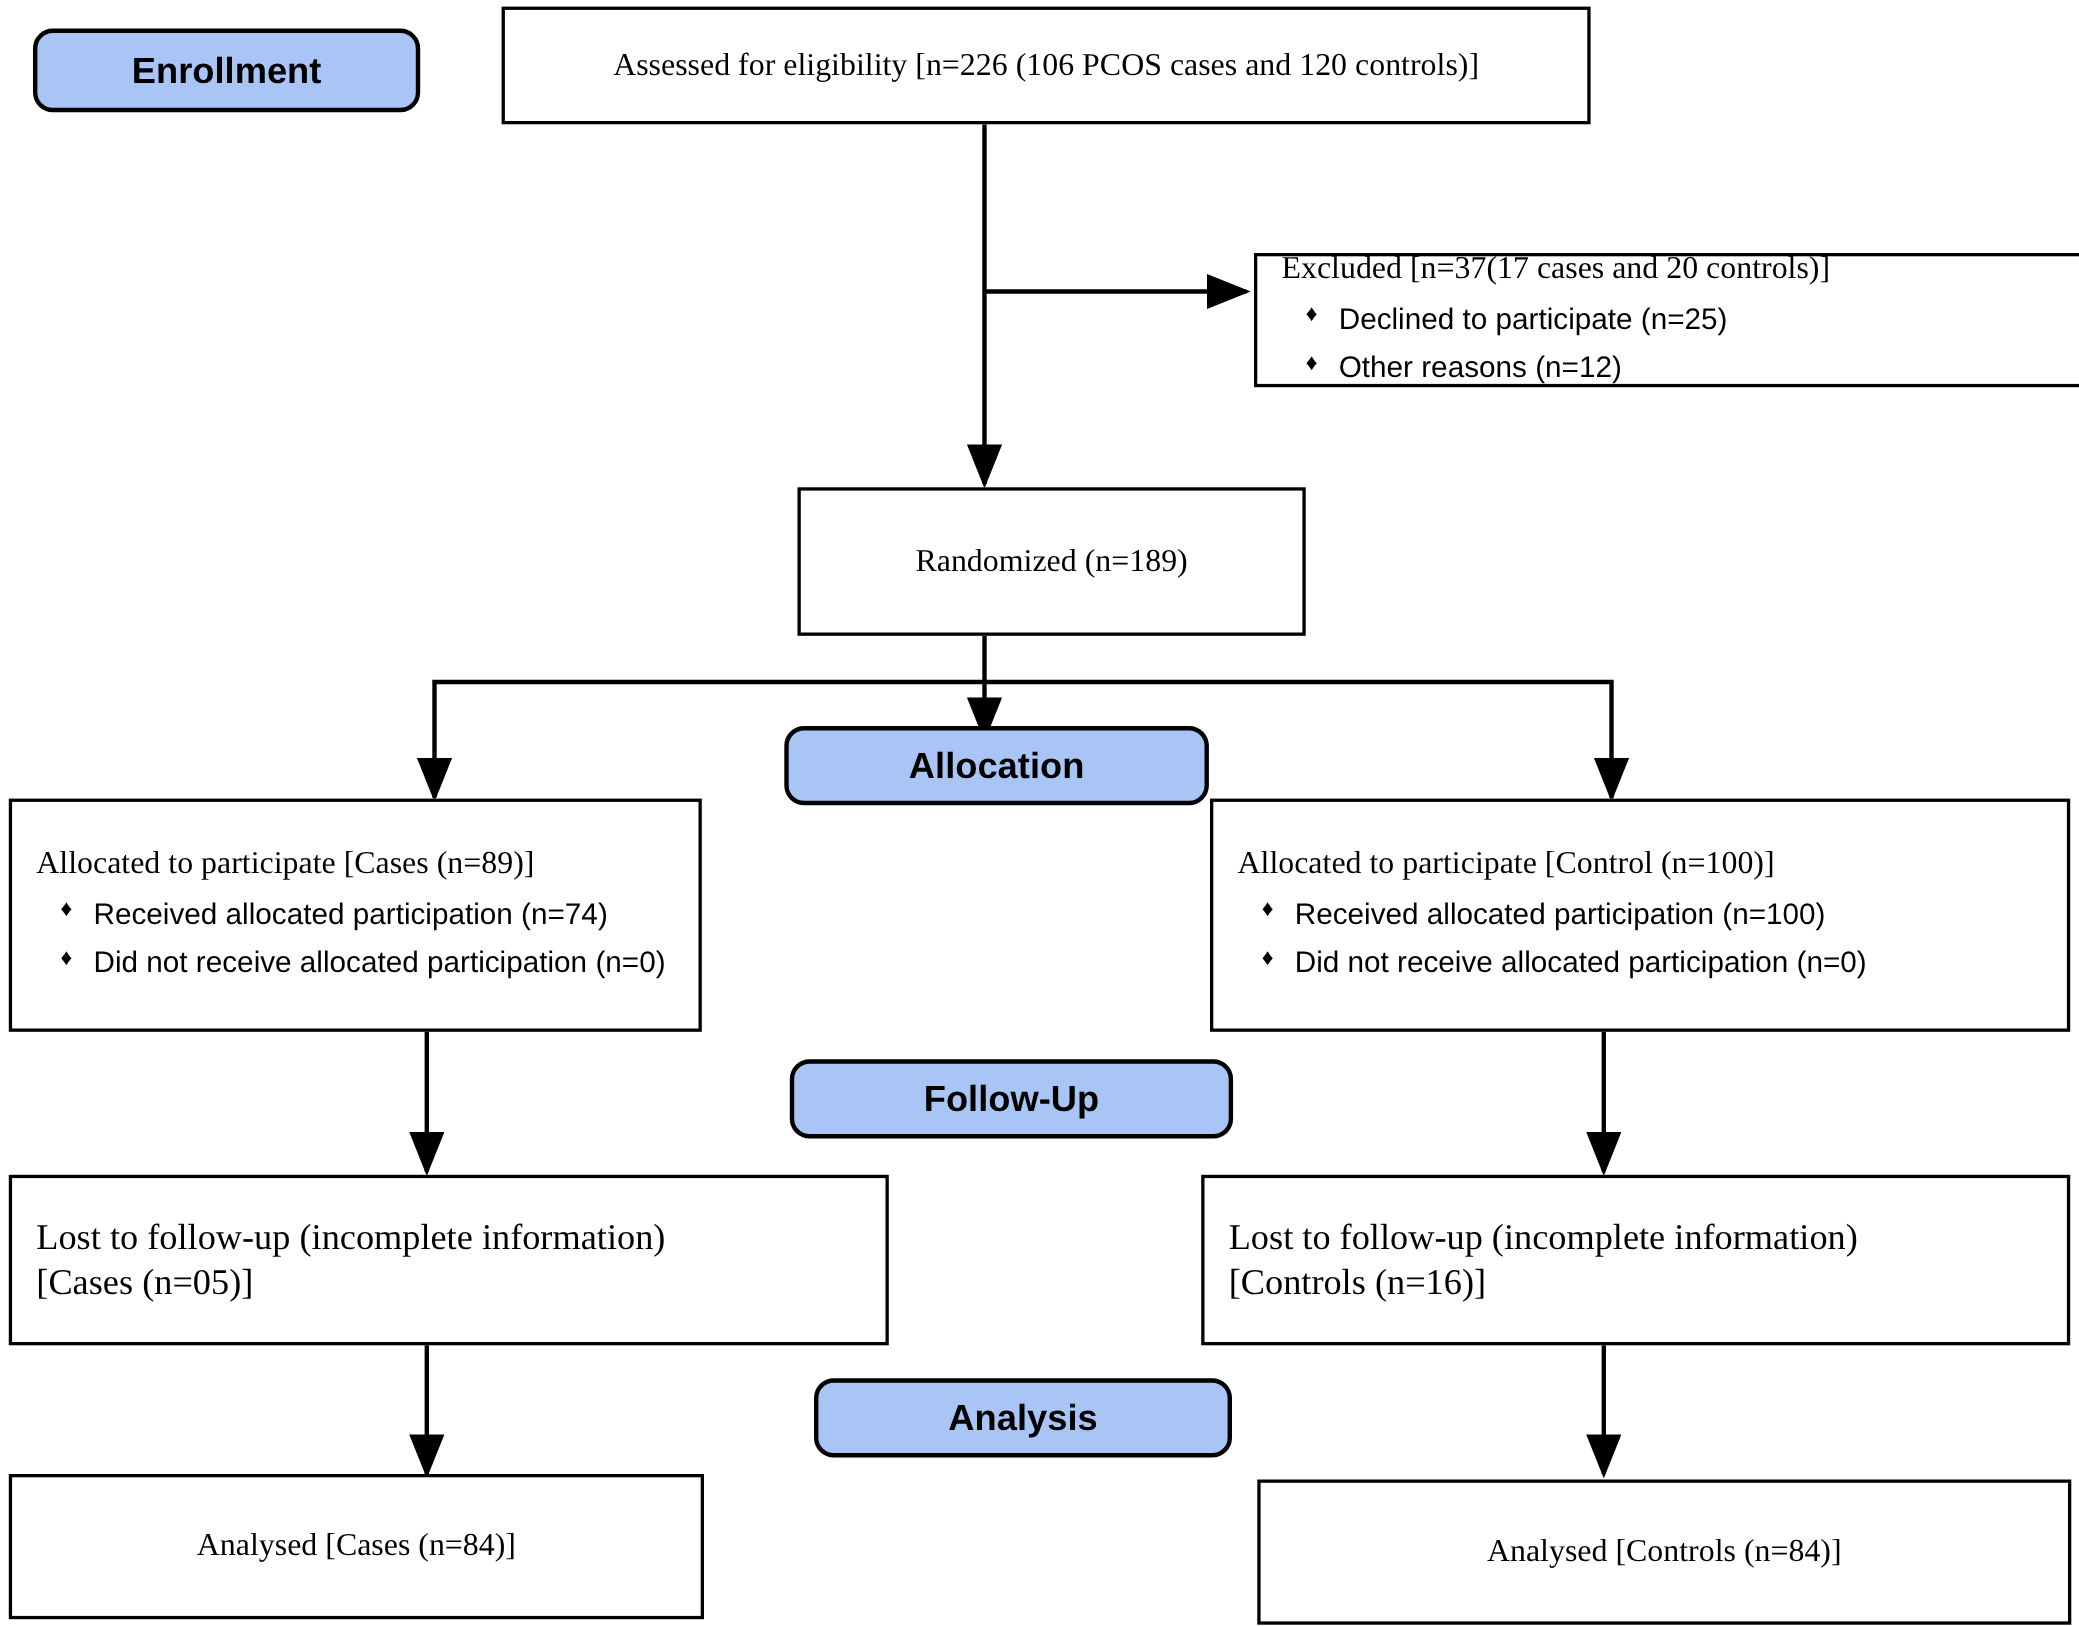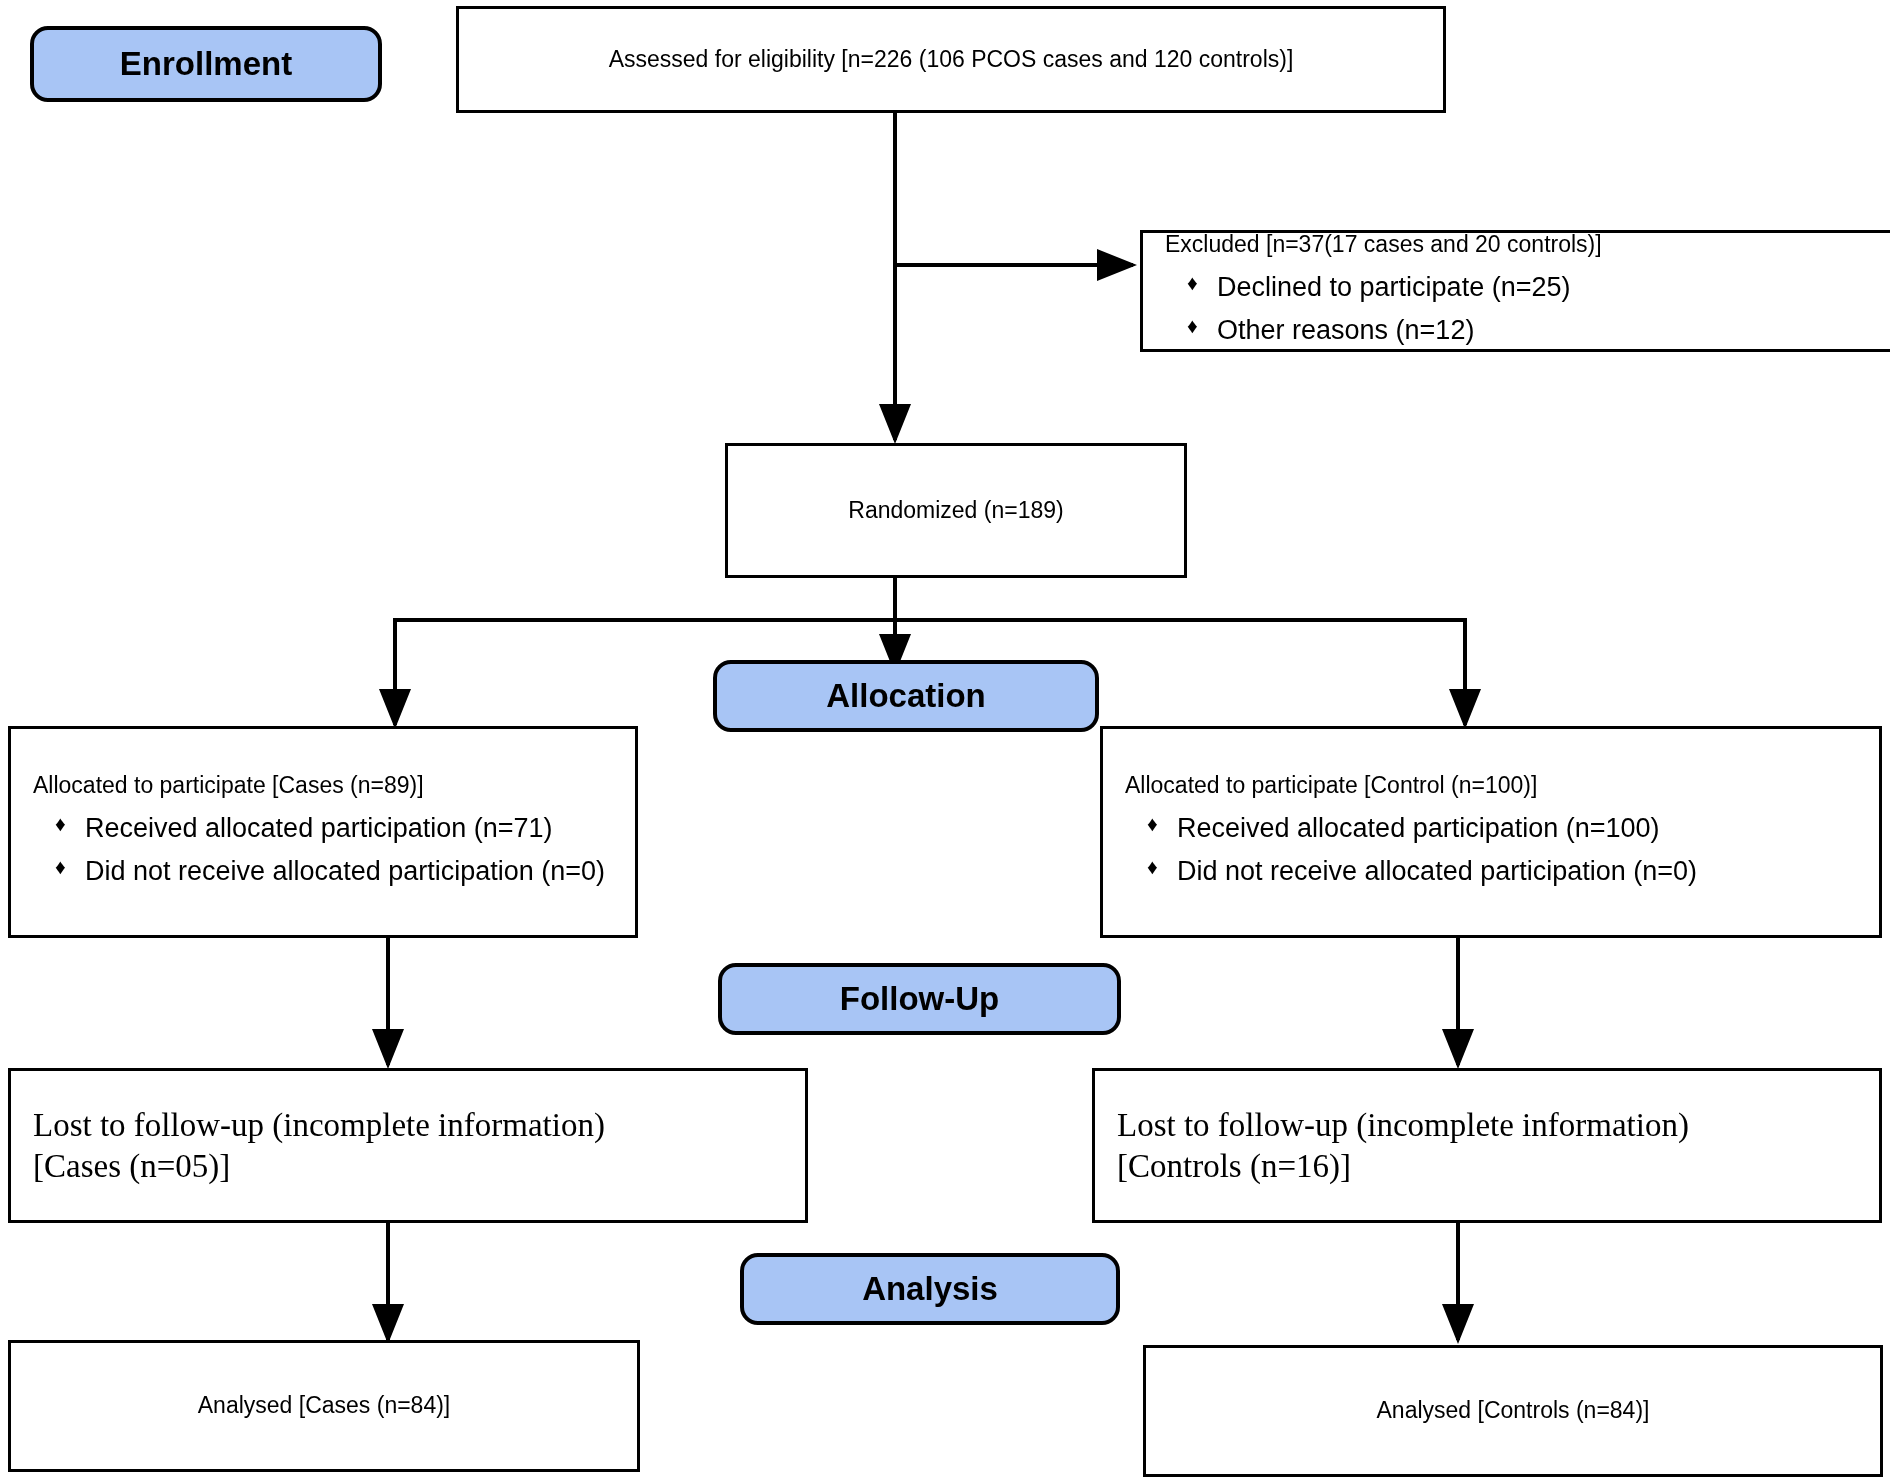--- a/index.html
+++ b/index.html
@@ -29,22 +29,22 @@
     position: absolute;
     box-sizing: border-box;
     background: #ffffff;
     border: 3px solid #000000;
     display: flex;
     flex-direction: column;
     justify-content: center;
   }
   .box.center { align-items: center; text-align: center; }
   .box .line {
-    font-family: Liberation Sans, sans-serif;
-    font-size: 23px;
+    font-family: Liberation Serif, serif;
+    font-size: 29px;
     color: #000000;
     line-height: 1.28;
     white-space: nowrap;
   }
   .box.padded { padding-left: 22px; padding-right: 14px; }
   .bullets {
     list-style: none;
     margin: 6px 0 0 0;
     padding: 0 0 0 22px;
   }
@@ -138,21 +138,21 @@
     <div class="line">Randomized (n=189)</div>
   </div>
 
   <div class="badge" style="left:713px; top:660px; width:386px; height:72px;">Allocation</div>
 
   <div class="box padded" style="left:8px; top:726px; width:630px; height:212px;">
     <div class="line">Allocated to participate [Cases (n=89)]</div>
     <ul class="bullets">
       <li>
         <span class="bullet-glyph">♦</span>
-        <span>Received allocated participation (n=71)</span>
+        <span>Received allocated participation (n=74)</span>
       </li>
       <li>
         <span class="bullet-glyph">♦</span>
         <span>Did not receive allocated participation  (n=0)</span>
       </li>
     </ul>
   </div>
 
   <div class="box padded" style="left:1100px; top:726px; width:782px; height:212px;">
     <div class="line">Allocated to participate [Control (n=100)]</div>

